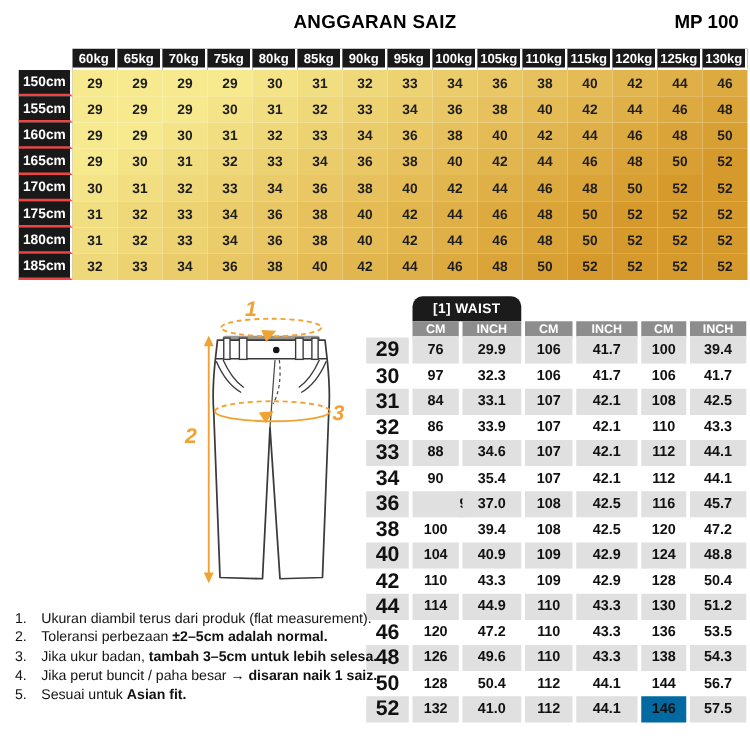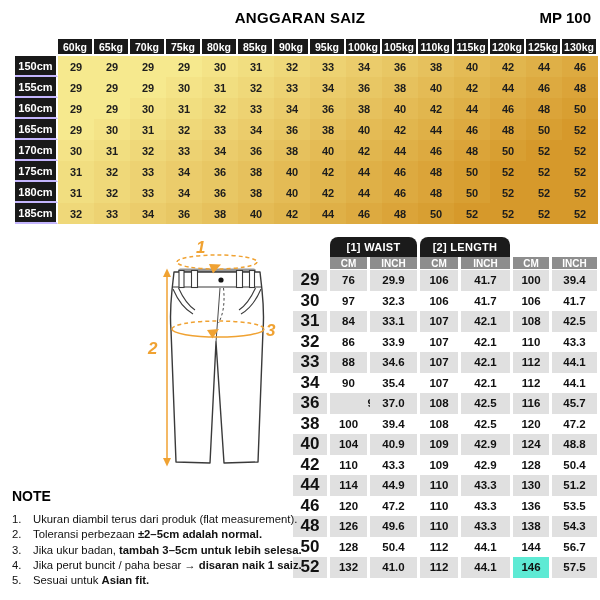--- a/index.html
+++ b/index.html
@@ -14,21 +14,21 @@
   
   .matrix{position:absolute;left:15px;top:39px;display:grid;
           grid-template-columns:43px repeat(15,36px);
           grid-template-rows:17px repeat(8,21px);}
   .m-corner{background:#fff;}
   .m-h{background:#191919;color:#fff;font-weight:bold;font-size:10.5px;
        display:flex;align-items:center;justify-content:center;
        border-right:2px solid #fff;border-bottom:2px solid #fff;}
   .m-rh{background:#191919;color:#fff;font-weight:bold;font-size:11px;
         display:flex;align-items:center;justify-content:center;
-        border-right:2px solid #fff;border-bottom:2px solid #c4b5fd;}
+        border-right:2px solid #fff;border-bottom:2px solid #ef4444;}
   .m-c{display:flex;align-items:center;justify-content:center;
        font-weight:bold;font-size:11px;color:#1d1d1d;}
 
   
   .pants{position:absolute;left:60px;top:230px;width:240px;height:255px;}
   .pants text{font-family:"Liberation Sans",sans-serif;font-weight:bold;
               font-style:italic;font-size:17px;}
 
   
   .sizeTable{position:absolute;left:293px;top:237px;display:grid;
@@ -250,21 +250,20 @@
       <polygon points="103,47 111,47 107,38.5"></polygon>
       <polygon points="103,228 111,228 107,236.5"></polygon>
     </g>
     <text x="136" y="23" fill="#F0A232">1</text>
     <text x="88" y="124" fill="#F0A232">2</text>
     <text x="206" y="106" fill="#F0A232">3</text>
   </svg>
 
   <div class="sizeTable">
       <div class="tab" style="grid-column: 2 / span 2;">[1] WAIST</div>
-      <div class="tab" style="grid-column: 4 / span 2;">[2] LENGTH</div>
       <div class="unit" style="grid-column: 2;">CM</div>
       <div class="unit" style="grid-column: 3;">INCH</div>
       <div class="unit" style="grid-column: 4;">CM</div>
       <div class="unit" style="grid-column: 5;">INCH</div>
       <div class="unit" style="grid-column: 6;">CM</div>
       <div class="unit" style="grid-column: 7;">INCH</div>
       <div class="st-size" style="grid-area: 3 / 1; background: rgb(224, 224, 224);">29</div>
       <div class="st-val" style="grid-area: 3 / 2; background: rgb(224, 224, 224);">76</div>
       <div class="st-val" style="grid-area: 3 / 3; background: rgb(224, 224, 224);">29.9</div>
       <div class="st-val" style="grid-area: 3 / 4; background: rgb(224, 224, 224);">106</div>
@@ -360,26 +359,25 @@
       <div class="st-val" style="grid-area: 16 / 3; background: rgb(255, 255, 255);">50.4</div>
       <div class="st-val" style="grid-area: 16 / 4; background: rgb(255, 255, 255);">112</div>
       <div class="st-val" style="grid-area: 16 / 5; background: rgb(255, 255, 255);">44.1</div>
       <div class="st-val" style="grid-area: 16 / 6; background: rgb(255, 255, 255);">144</div>
       <div class="st-val" style="grid-area: 16 / 7; background: rgb(255, 255, 255);">56.7</div>
       <div class="st-size" style="grid-area: 17 / 1; background: rgb(224, 224, 224);">52</div>
       <div class="st-val" style="grid-area: 17 / 2; background: rgb(224, 224, 224);">132</div>
       <div class="st-val" style="grid-area: 17 / 3; background: rgb(224, 224, 224);">41.0</div>
       <div class="st-val" style="grid-area: 17 / 4; background: rgb(224, 224, 224);">112</div>
       <div class="st-val" style="grid-area: 17 / 5; background: rgb(224, 224, 224);">44.1</div>
-      <div class="st-val" style="grid-area: 17 / 6; background: #5eead4;">146</div>
+      <div class="st-val" style="grid-area: 17 / 6; background: #0369a1;">146</div>
       <div class="st-val" style="grid-area: 17 / 7; background: rgb(224, 224, 224);">57.5</div>
     </div>
 
   <div class="note">
-    <div class="note-h">NOTE</div>
     <div class="note-list">
         <div class="note-item">
           <div class="">1.</div>
           <div class=""><span class="">Ukuran diambil terus dari produk (flat measurement).</span></div>
         </div>
         <div class="note-item">
           <div class="">2.</div>
           <div class=""><span class="">Toleransi perbezaan </span><span class="b">±2–5cm adalah normal.</span></div>
         </div>
         <div class="note-item">

